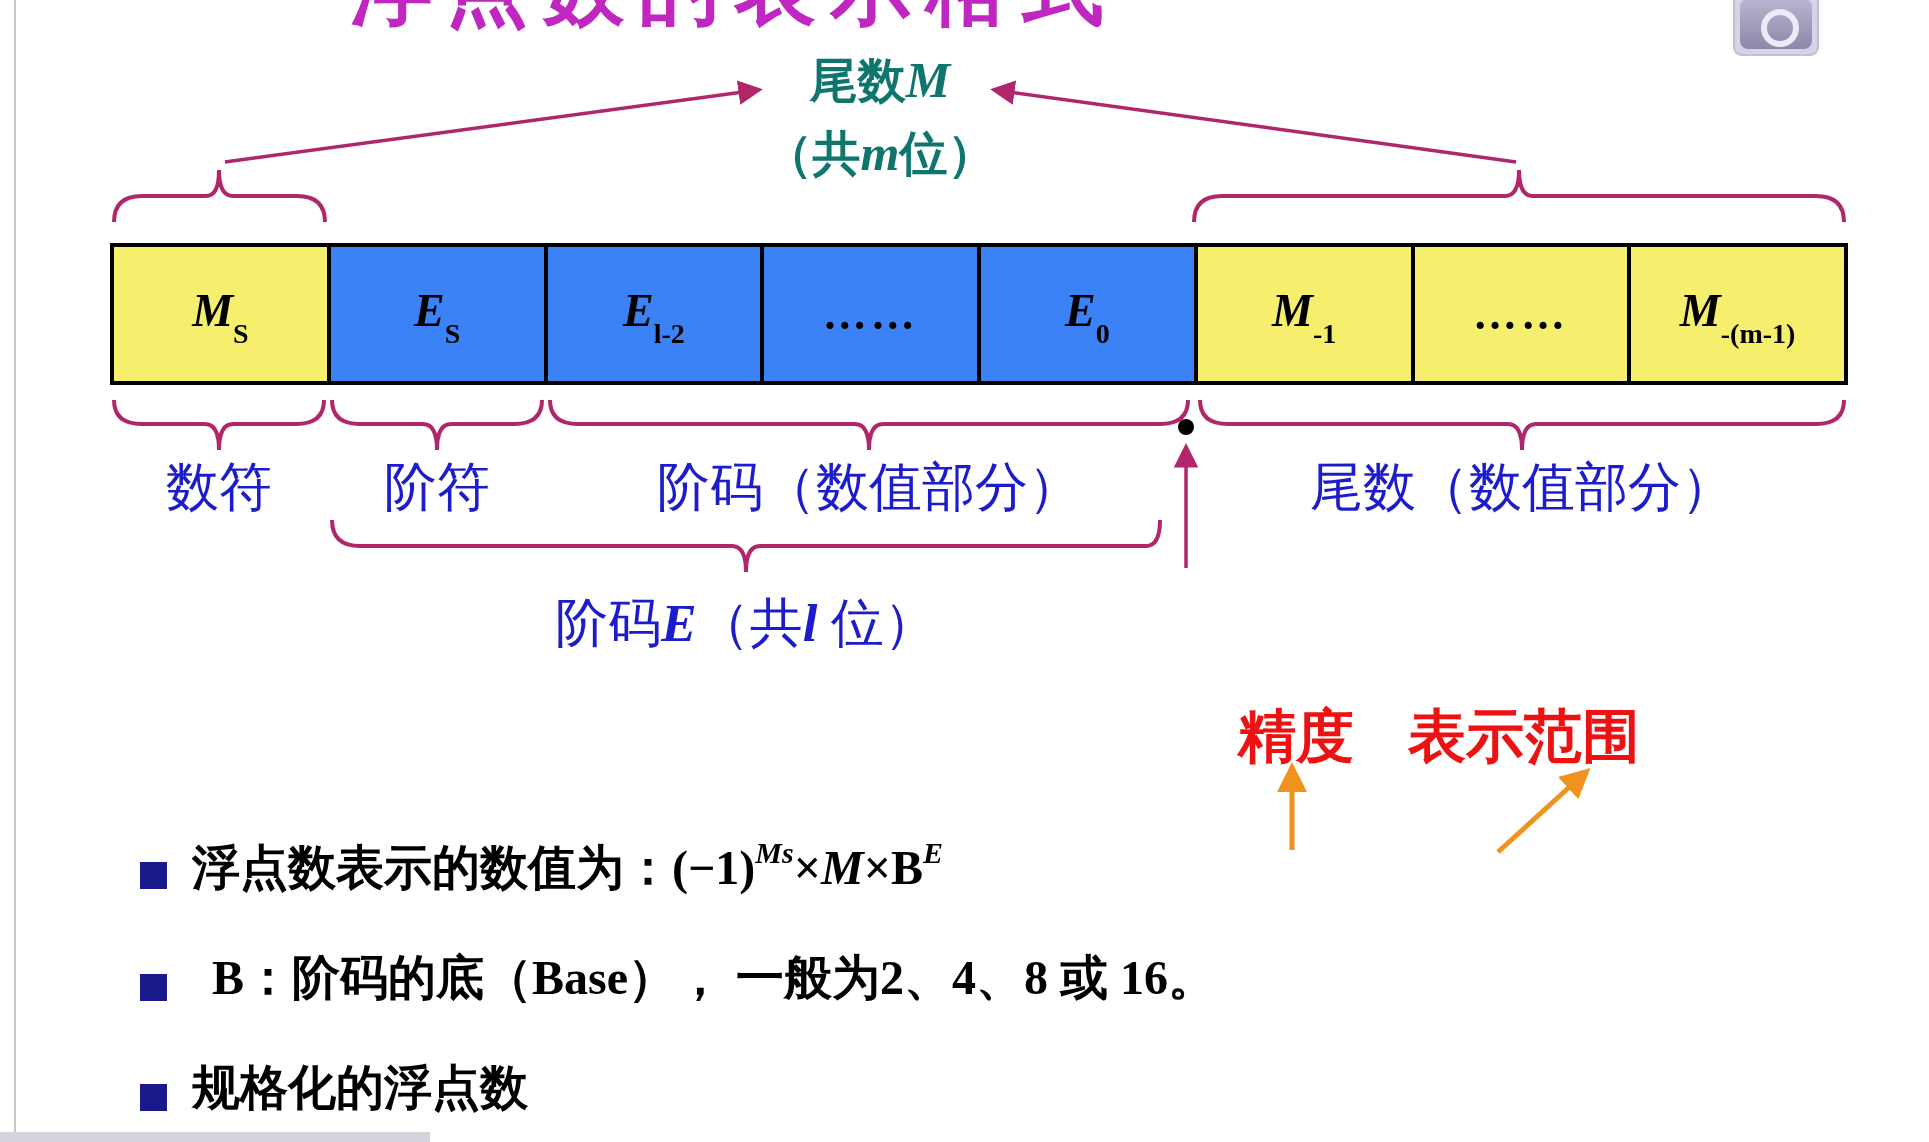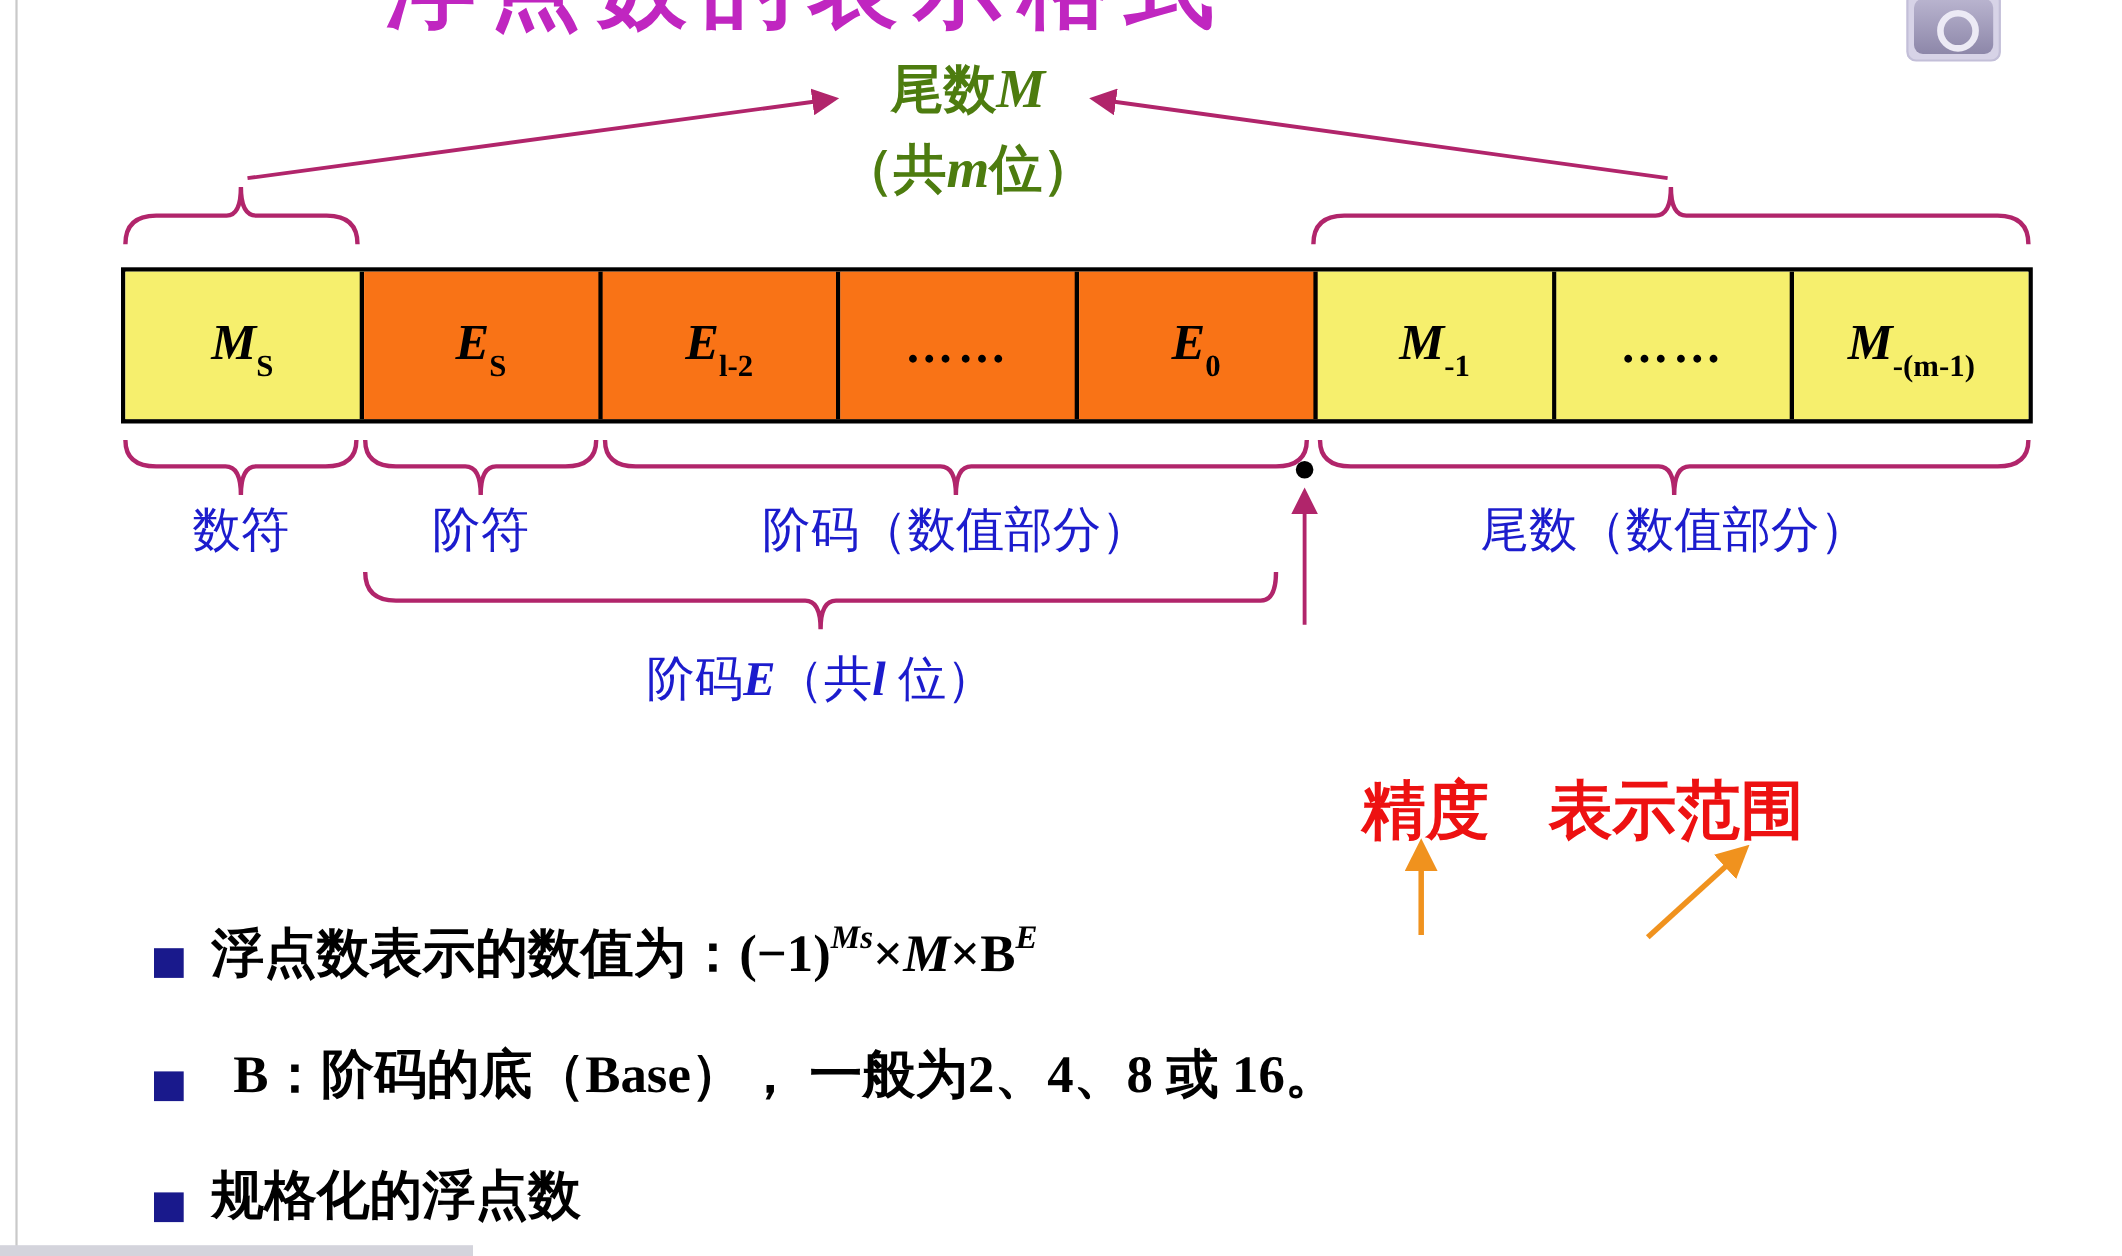--- a/index.html
+++ b/index.html
@@ -24,40 +24,40 @@
   .player-icon .inner{
     position:absolute;left:7px;top:7px;right:7px;bottom:7px;border-radius:8px;
     background:linear-gradient(#b9b4cf,#8d87a9);
   }
   .player-icon .ring{
     position:absolute;left:50%;top:50%;width:26px;height:26px;margin:-15px 0 0 -15px;
     border:6px solid #eceaf5;border-radius:50%;
   }
   
   .mantissa-label{
-    left:660px;top:44px;width:440px;text-align:center;color:#4d7c0f;
+    left:660px;top:44px;width:440px;text-align:center;color:#0f766e;
     font-size:48px;font-weight:bold;line-height:1.45;
   }
   .mantissa-label i{font-size:50px;}
   
   .bit-table{
     left:110px;top:243px;width:1738px;height:142px;display:flex;
     border:4px solid #000;box-sizing:border-box;background:#fff;
   }
   .bit-cell{
     flex:1;display:flex;align-items:center;justify-content:center;
     border-right:4px solid #000;font-weight:bold;font-size:46px;color:#000;
   }
   .bit-cell:last-child{border-right:none;}
   .bit-cell.yellow{background:#f6ef6d;}
-  .bit-cell.pink{background:#f97316;}
+  .bit-cell.pink{background:#3b82f6;}
   .bit-cell sub{font-size:28px;font-weight:bold;position:relative;top:6px;}
   .bit-cell .dots{font-size:44px;letter-spacing:4px;}
   
-  .field-label{color:#1c1ccd;font-size:44px;text-align:center;white-space:nowrap;}
+  .field-label{color:#1c1ccd;font-size:53px;text-align:center;white-space:nowrap;}
   .field-label i{font-weight:bold;}
   
   .red-label{color:#ed1111;font-size:58px;font-weight:bold;white-space:nowrap;}
   
   .bullet-sq{width:27px;height:27px;background:#19198c;}
   .bullet-text{
     color:#000;font-size:48px;font-weight:bold;white-space:nowrap;line-height:1.1;
   }
   .bullet-text sup{font-size:30px;font-style:italic;position:relative;top:-4px;}
   .bullet-text i{font-size:48px;}

